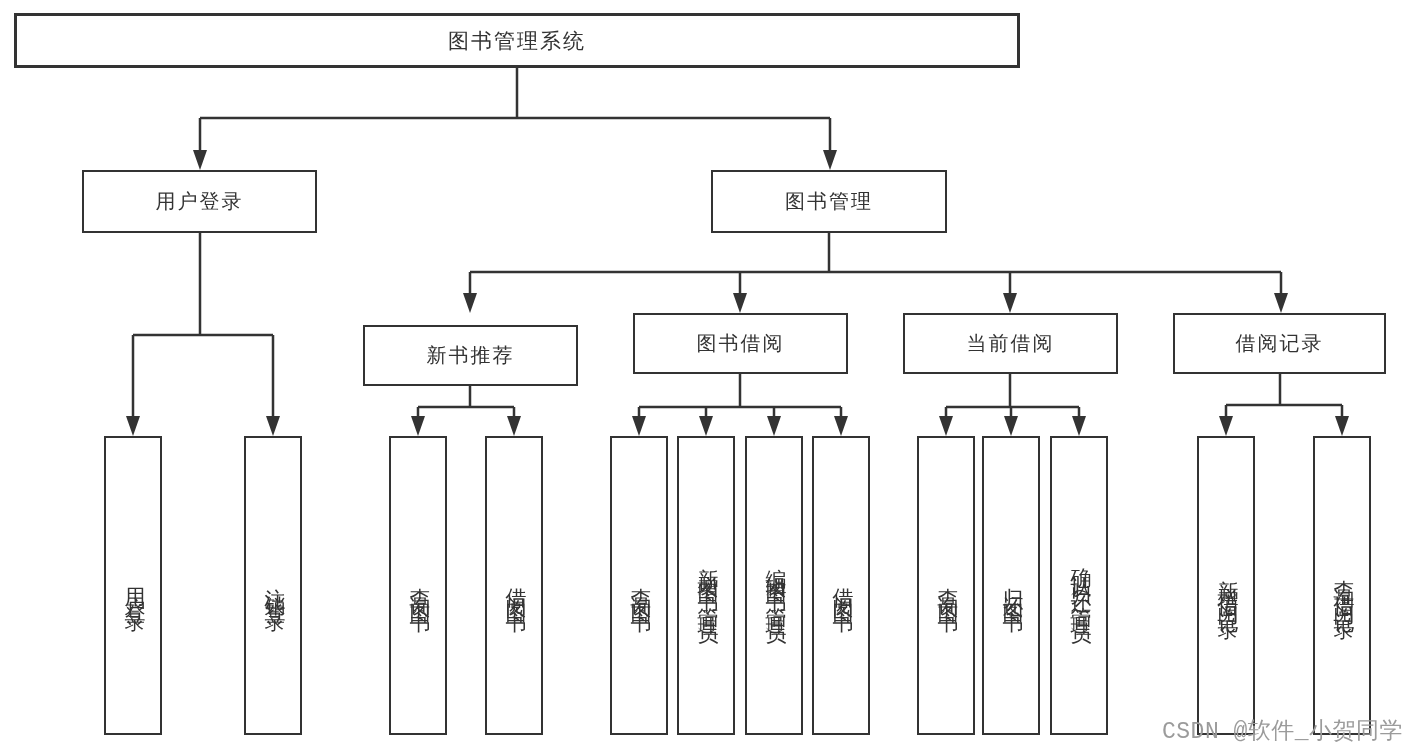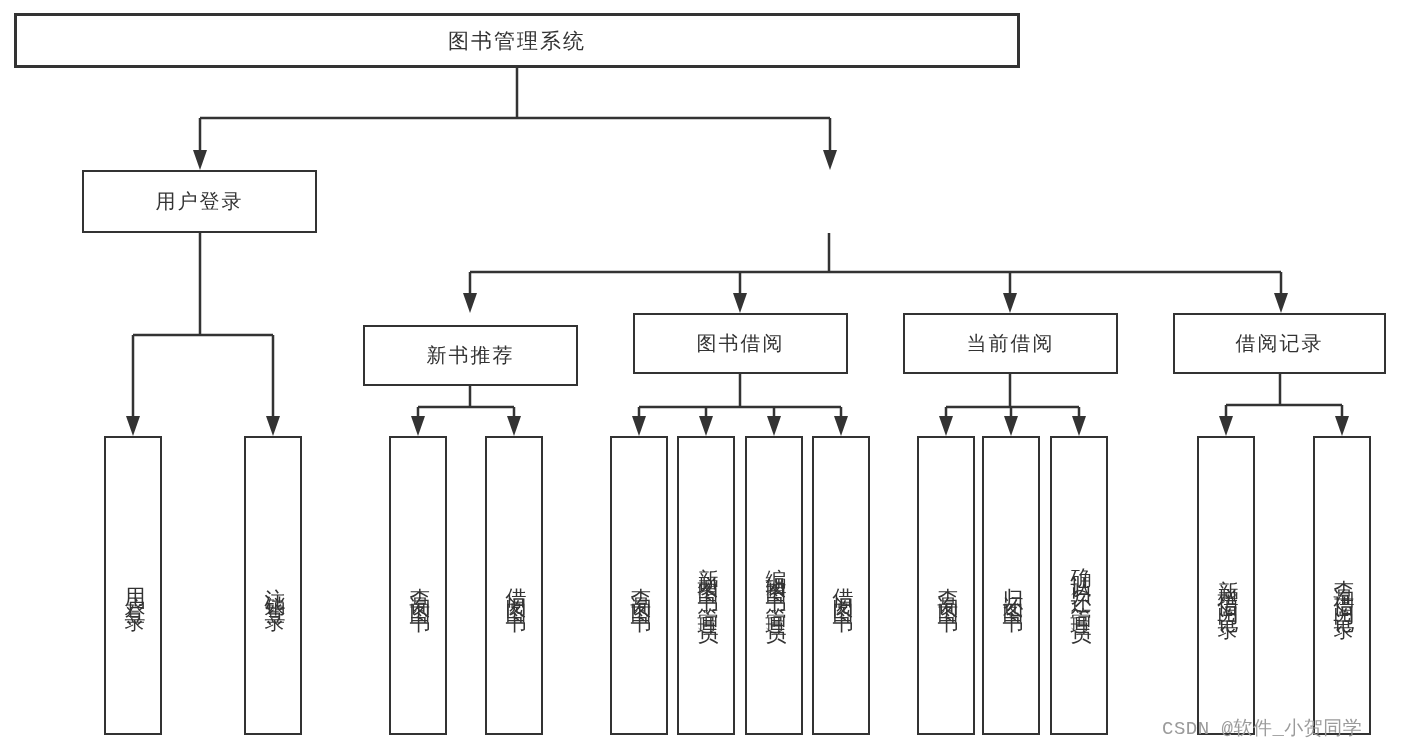--- a/index.html
+++ b/index.html
@@ -35,21 +35,21 @@
     text-orientation:mixed;
     text-align:center;
     line-height:54px;
     font-size:21px;
     letter-spacing:8px;
     padding-top:2px;
   }
   .watermark{
     position:absolute;
     top:715px;left:1162px;
-    font-size:19px;
+    font-size:23px;
     letter-spacing:0.5px;
     color:var(--wm);
     white-space:nowrap;
   }
 </style>
 </head>
 <body>
 
 <div class="canvas">
 
@@ -92,20 +92,21 @@
     <g>
       <path d="M1280,374 V405 M1226,405 H1342 M1226,405 V422 M1342,405 V422"></path>
       <polygon points="1219,416 1233,416 1226,436"></polygon>
       <polygon points="1335,416 1349,416 1342,436"></polygon>
     </g>
   </svg>
 
   <div class="box root-box" style="left:14px;top:13px;width:1006px;height:55px;">图书管理系统</div>
 
   <div class="box" style="left:82px;top:170px;width:235px;height:63px;">用户登录</div>
+  <div class="box" style="left:711px;top:170px;width:236px;height:63px;">图书管理</div>
 
   <div class="box" style="left:363px;top:325px;width:215px;height:61px;">新书推荐</div>
   <div class="box" style="left:633px;top:313px;width:215px;height:61px;">图书借阅</div>
   <div class="box" style="left:903px;top:313px;width:215px;height:61px;">当前借阅</div>
   <div class="box" style="left:1173px;top:313px;width:213px;height:61px;">借阅记录</div>
 
   <div class="box leaf" style="left:104px;top:436px;width:58px;height:299px;">用户登录</div>
   <div class="box leaf" style="left:244px;top:436px;width:58px;height:299px;">注销登录</div>
 
   <div class="box leaf" style="left:389px;top:436px;width:58px;height:299px;">查询图书</div>

